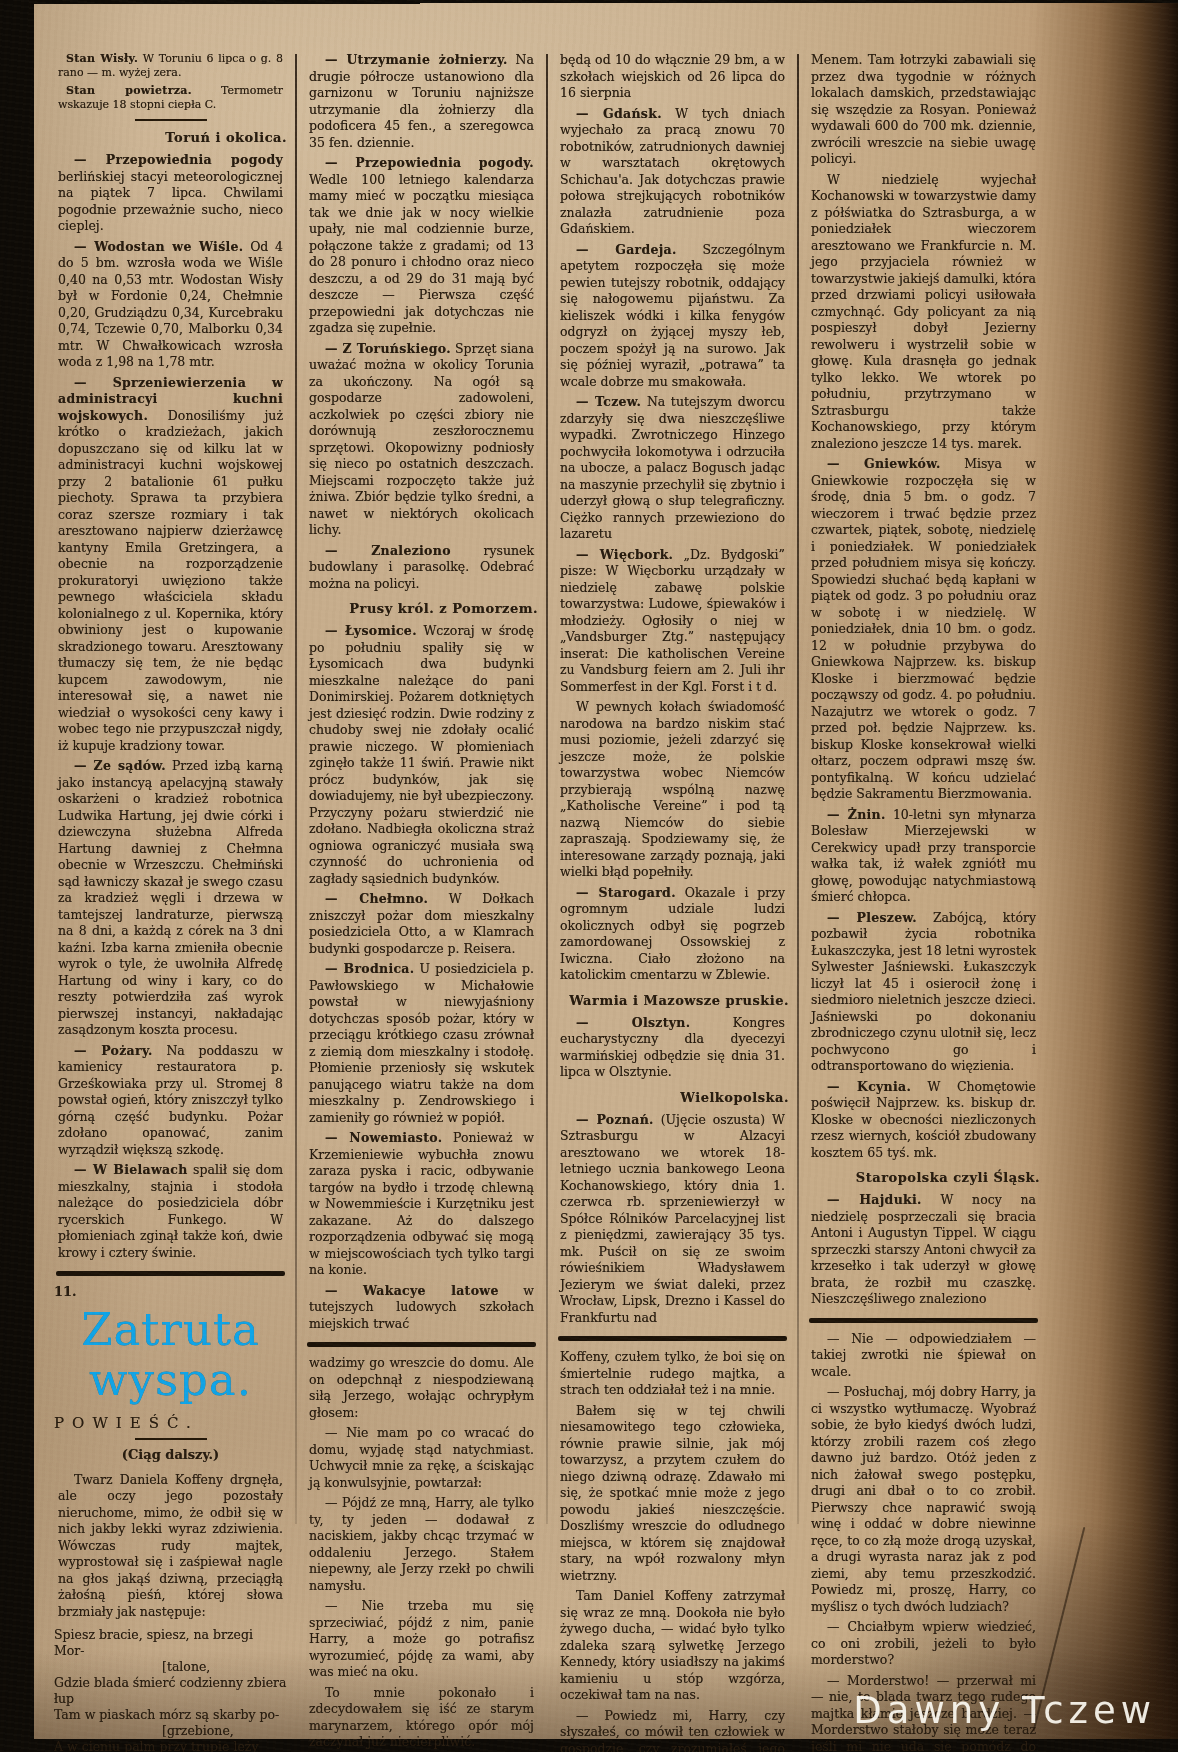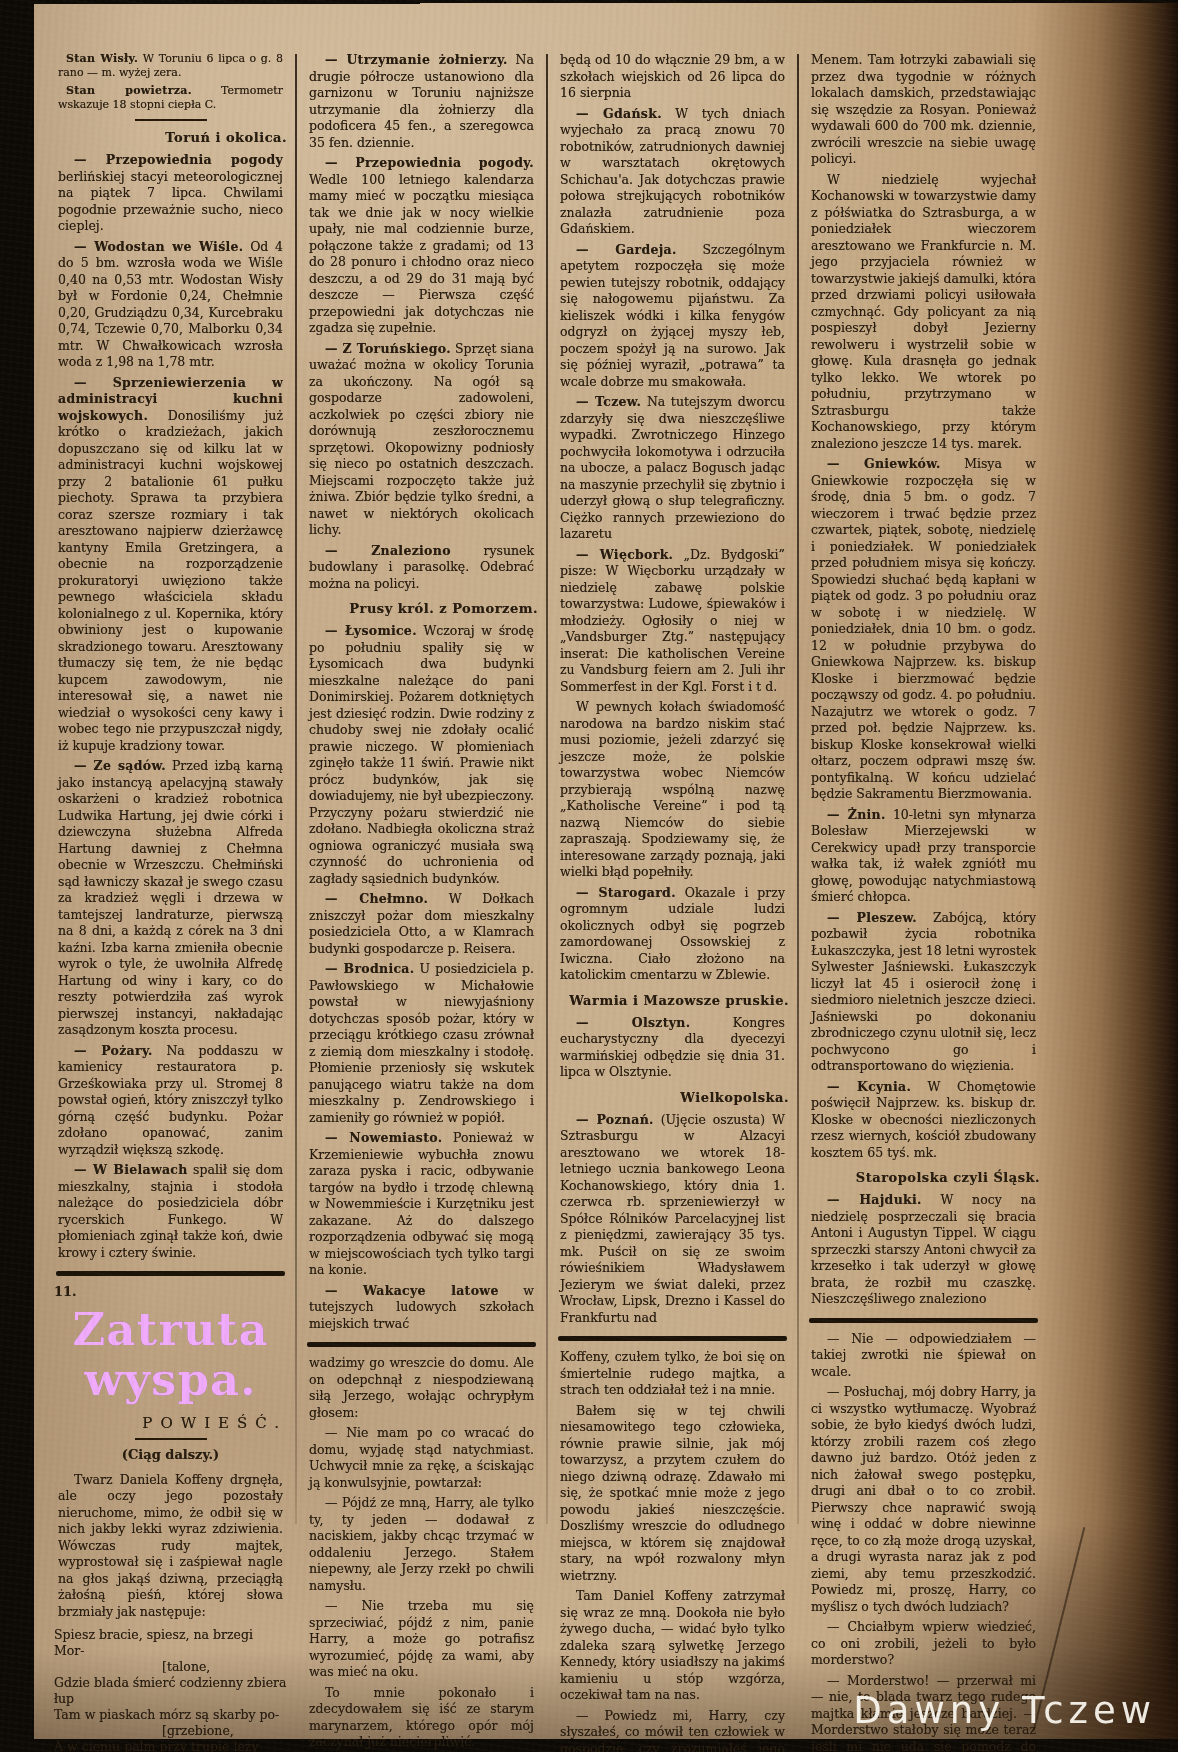--- a/index.html
+++ b/index.html
@@ -25,23 +25,23 @@
        text-shadow:0 0 .5px rgba(38,27,15,.55);}
   .vrule{width:2px;height:1470px;background:linear-gradient(180deg,rgba(32,20,10,.85),rgba(32,20,10,.6) 70%,rgba(32,20,10,.15));margin:6px 8px 0;}
   p{margin:4px;}
   .news{text-indent:16px;}
   .mast{font-size:11px;line-height:14px;text-indent:8px;}
   b.lead{letter-spacing:.3px;}
   .sec{font-size:13px;line-height:20px;text-align:right;margin:7px 0 3px;font-weight:bold;letter-spacing:.5px;}
   .short-rule{width:72px;height:2px;background:#231708;margin:7px auto;}
   .section-rule{height:5px;background:#1b1208;margin:10px 2px 8px;border-radius:2px;}
   .issue-num{font-weight:bold;font-size:13px;margin:0 0 4px;}
-  .novel-title{font-size:45px;line-height:50px;font-weight:bold;letter-spacing:1px;text-align:center;
-      margin:2px 0 10px;color:#f0abfc;}
-  .novel-sub{text-align:right;font-size:15px;letter-spacing:8px;font-weight:500;margin:0 0 2px;}
+  .novel-title{font-size:45px;line-height:50px;font-weight:normal;letter-spacing:1px;text-align:center;
+      margin:2px 0 10px;color:#0ea5e9;}
+  .novel-sub{text-align:left;font-size:15px;letter-spacing:8px;font-weight:500;margin:0 0 2px;}
   .cont-note{text-align:center;font-weight:bold;font-size:13px;margin:4px 0 8px;}
   .poem{margin:7px 0;}
   .poem div{line-height:16px;text-align:left;}
   .poem .hang{padding-left:108px;}
   .chap-rule{width:60px;height:2px;background:#231708;margin:9px auto 5px;}
   .chapter-num{text-align:center;font-size:13.5px;}
   .chapter-title{text-align:center;font-weight:bold;font-size:15px;letter-spacing:2px;margin-bottom:4px;}
   .watermark{position:absolute;right:22px;bottom:20px;font-family:"DejaVu Sans","Liberation Sans",sans-serif;
       font-size:37px;color:rgba(252,250,242,.92);letter-spacing:5px;}
   .edge-top{position:absolute;left:0;top:0;width:420px;height:4px;background:#0d0a06;}

